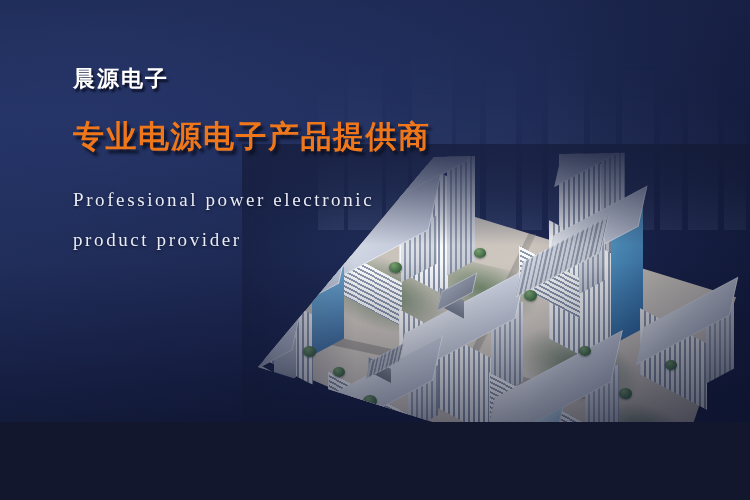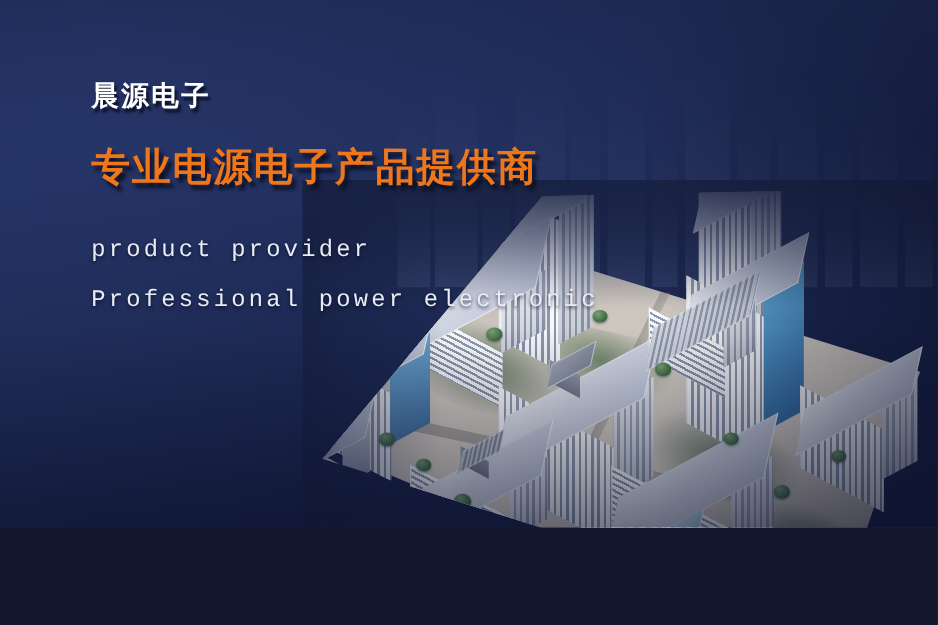--- a/index.html
+++ b/index.html
@@ -5,21 +5,21 @@
   html, body {
     margin: 0;
     padding: 0;
     background: #12172e;
   }
   #banner {
     position: relative;
     width: 750px;
     height: 422px;
     overflow: hidden;
-    font-family: Liberation Mono, monospace;
+    font-family: Liberation Serif, serif;
     background: #1e2a54;
   }
 
   
   .bg-base {
     position: absolute;
     inset: 0;
     background:
       radial-gradient(120% 95% at 12% 8%, #28386c 0%, #233162 32%, #1e2a54 58%, #1b2550 78%, #161f45 100%);
   }
@@ -369,18 +369,18 @@
     </div>
     <div class="render-blend"></div>
   </div>
 
   <div class="bg-vignette"></div>
 
   <div class="copy">
     <div class="brand">晨源电子</div>
     <div class="headline">专业电源电子产品提供商</div>
     <div class="sub">
+      <div>Professional power electronic</div>
       <div>product provider</div>
-      <div>Professional power electronic</div>
     </div>
   </div>
 
 </div>
 
 </body></html>

